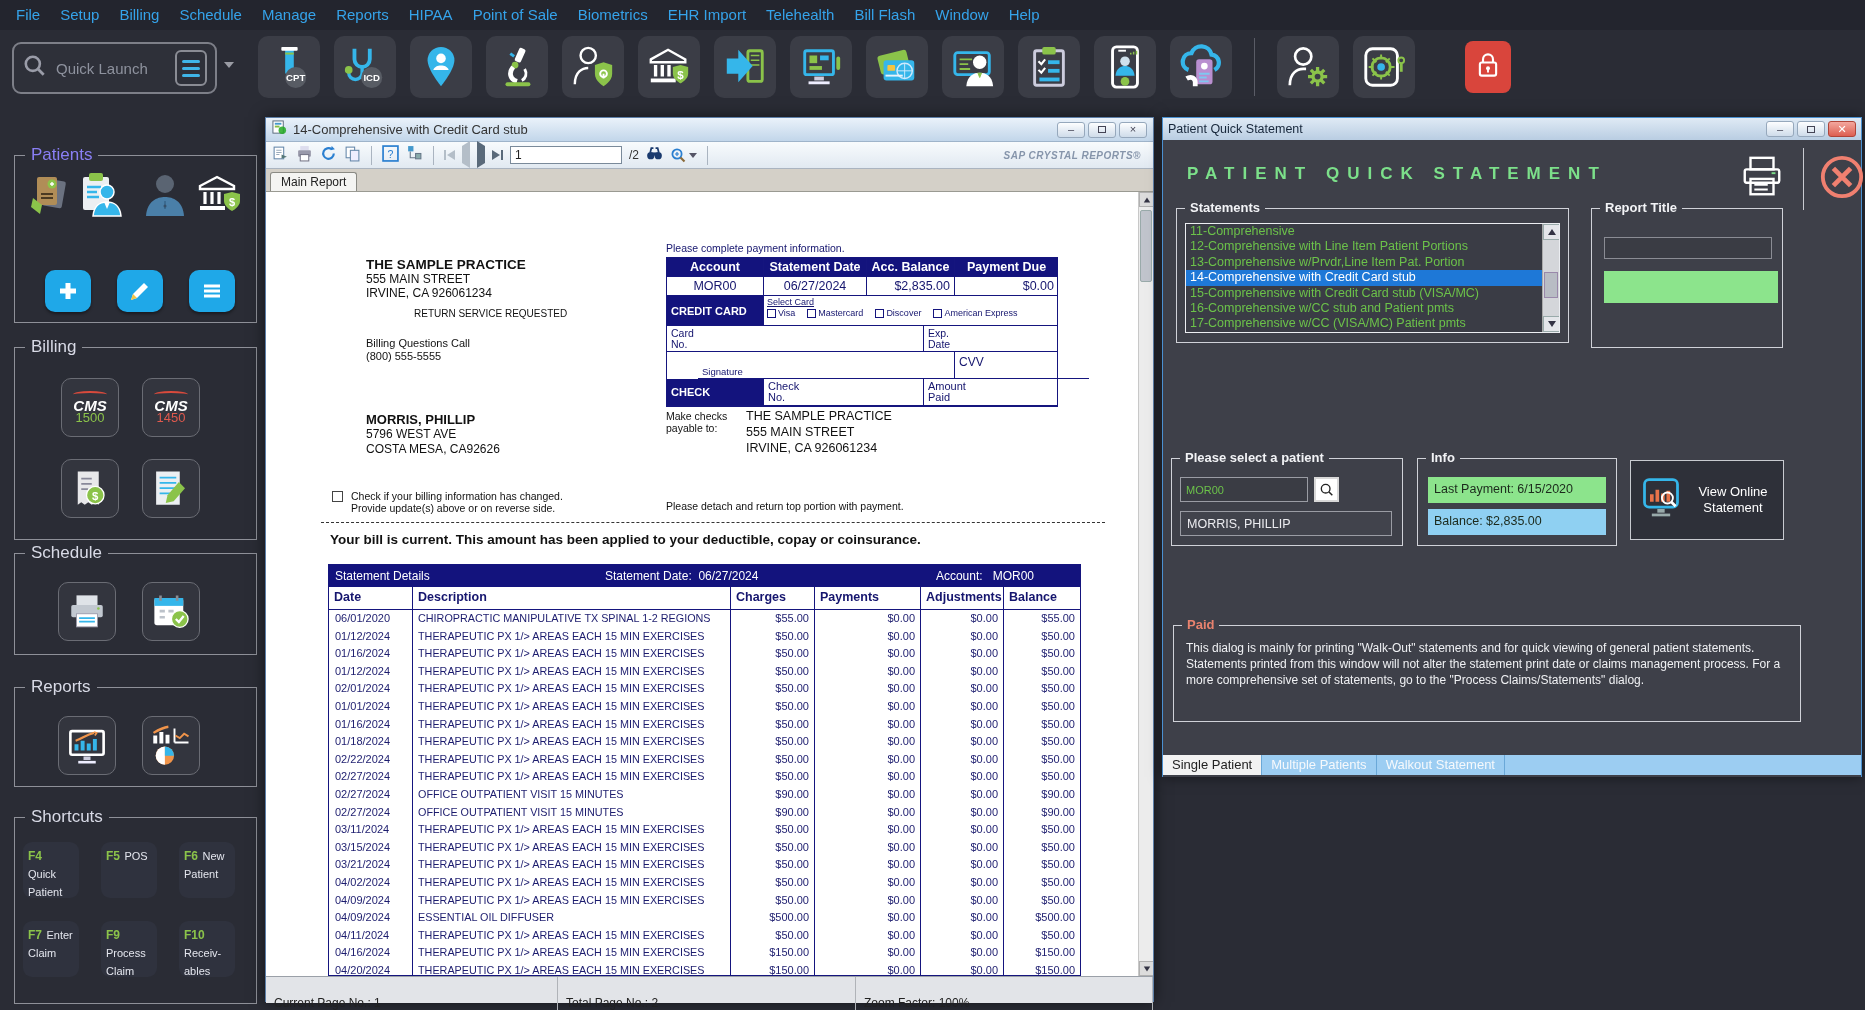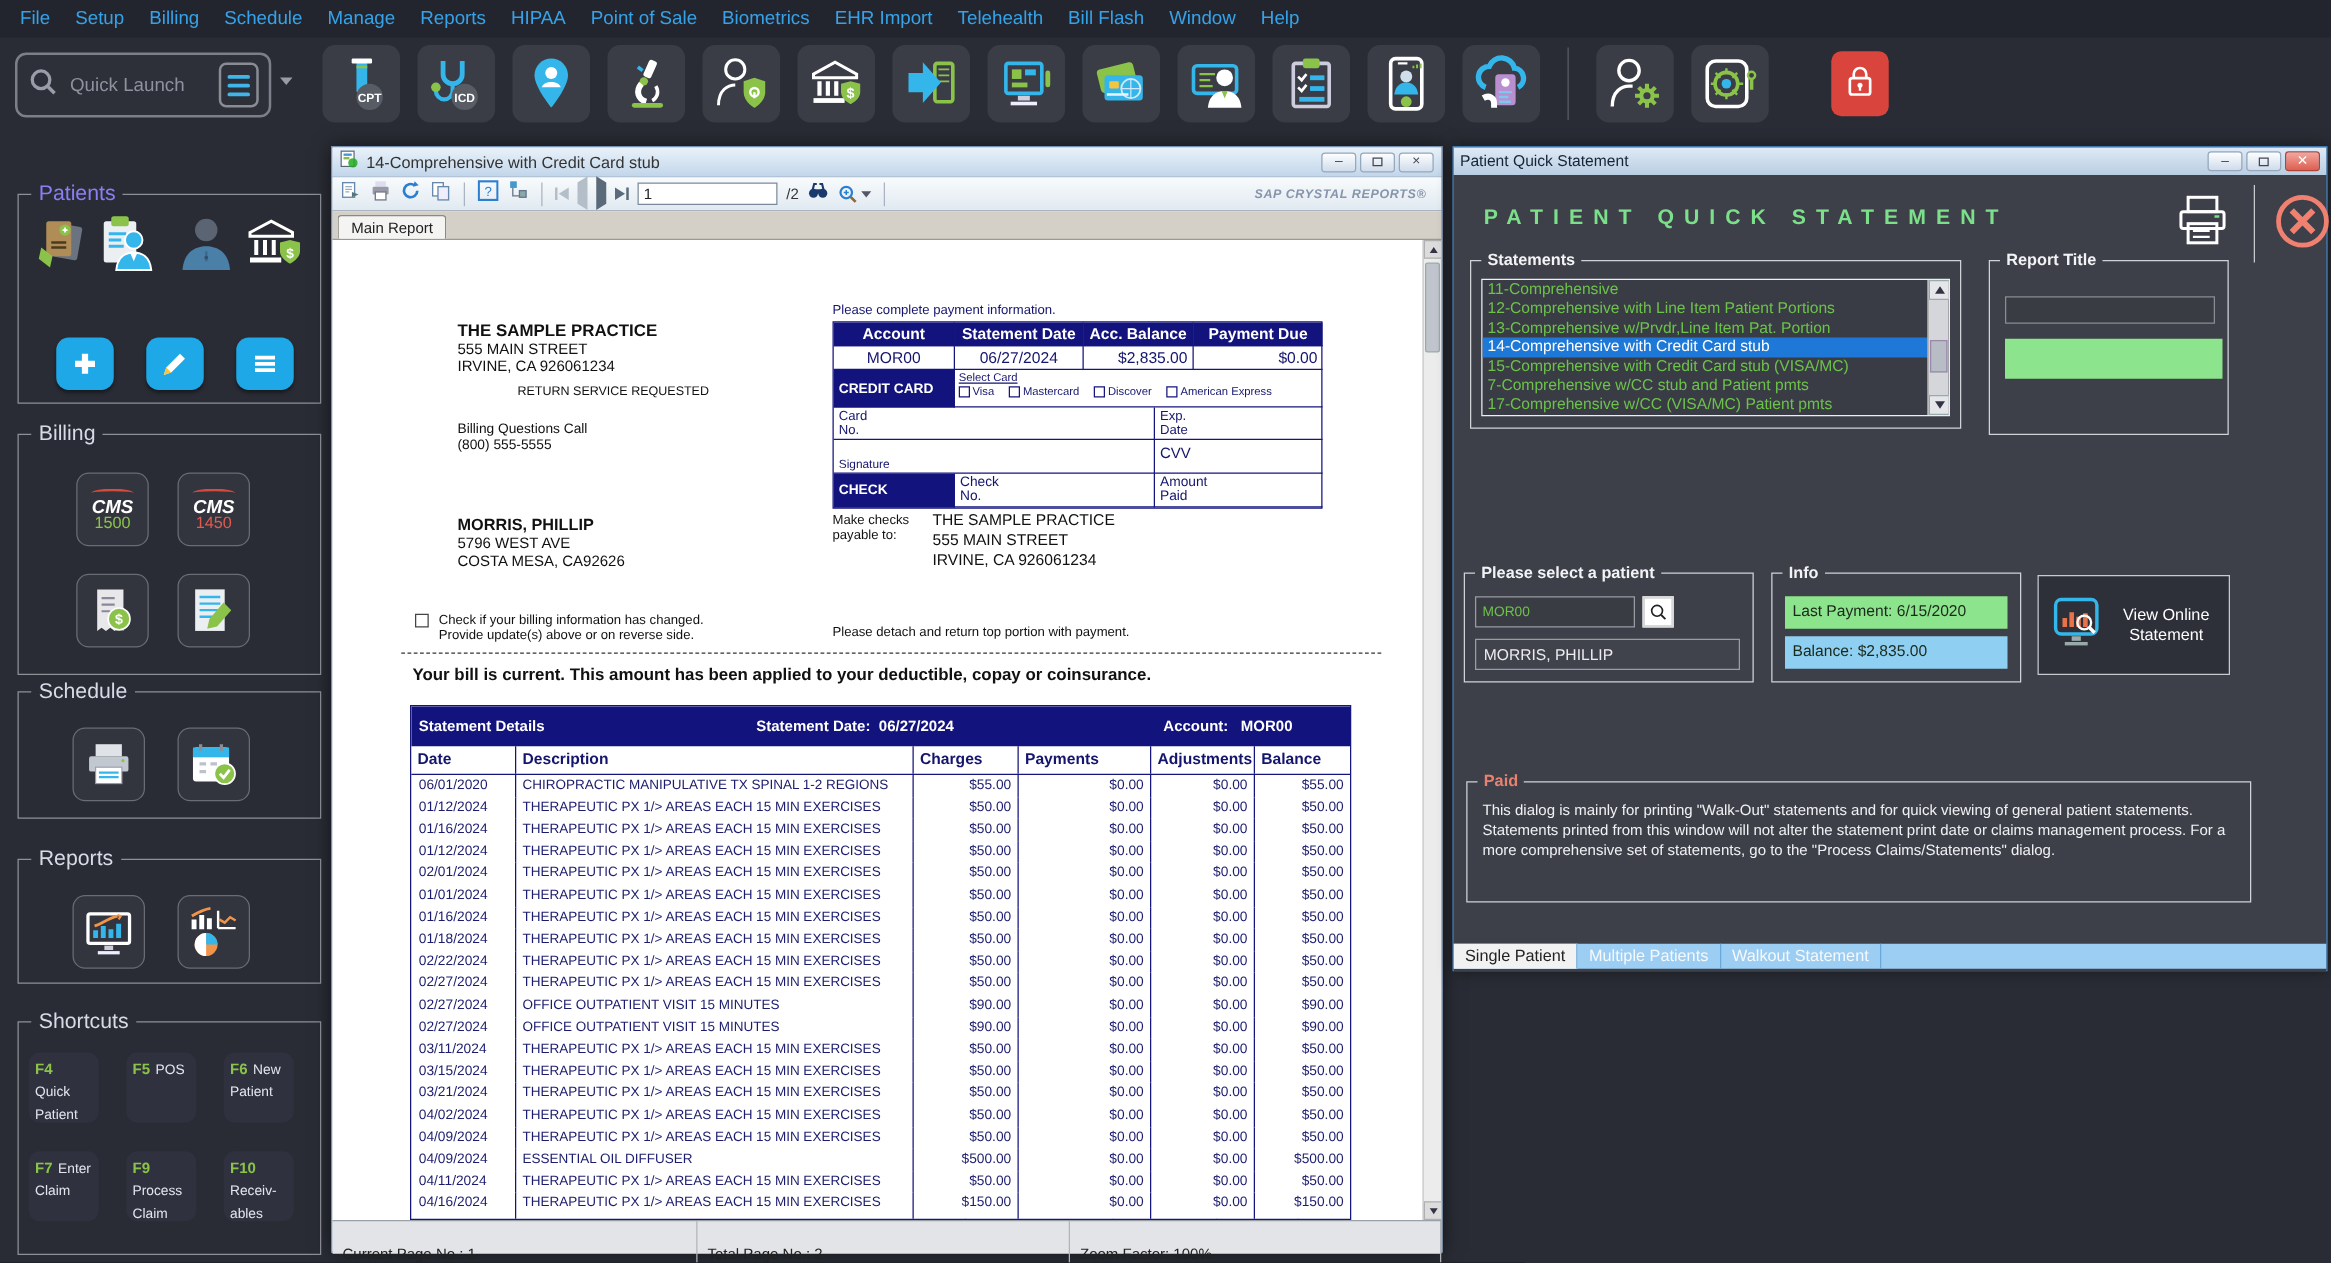--- a/index.html
+++ b/index.html
@@ -90,21 +90,21 @@
   .patient-blk{position:absolute;left:100px;top:220px;font-size:12px;line-height:15px;color:#111;}
   .patient-blk .nm{font-weight:bold;font-size:13px;}
   .payable-lab{position:absolute;left:400px;top:218px;font-size:10.5px;line-height:12px;color:#111;width:70px;}
   .payable-blk{position:absolute;left:480px;top:216px;font-size:12.5px;line-height:16px;color:#111;}
   .chgline{position:absolute;left:66px;top:298px;display:flex;gap:8px;font-size:10.5px;line-height:12px;color:#111;}
   .chgbox{width:11px;height:11px;border:1px solid #444;margin-top:1px;flex:none;}
   .detach{position:absolute;left:400px;top:308px;font-size:10.5px;color:#111;}
   .dashline{position:absolute;left:55px;right:48px;top:330px;border-top:1.5px dashed #333;}
   .billcur{position:absolute;left:64px;top:340px;font-weight:bold;font-size:13.5px;color:#111;}
   .stable{position:absolute;left:62px;top:372px;width:753px;height:412px;border:1.5px solid #15157e;overflow:hidden;background:#fff;}
-  .st-title{height:32px;background:#13137d;color:#fff;font-weight:bold;font-size:12px;display:flex;align-items:center;padding:0 6px;}
+  .st-title{height:22px;background:#13137d;color:#fff;font-weight:normal;font-size:12px;display:flex;align-items:center;padding:0 6px;}
   .st-title .t1{width:270px;}
   .st-title .sp{flex:1;}
   .st-grid{display:grid;grid-template-columns:84px 318px 84px 106px 83px 1fr;}
   .st-head{font-weight:bold;font-size:12.5px;color:#15156e;border-bottom:1.5px solid #15157e;}
   .st-head>div{padding:3px 5px;border-right:1px solid #15157e;height:22px;}
   .st-head>div:last-child{border-right:none;}
   .srow{font-size:11px;color:#1c1c6e;height:17.6px;line-height:17.6px;}
   .srow>div{border-right:1px solid #15157e;overflow:hidden;white-space:nowrap;}
   .srow>div:last-child{border-right:none;}
   .srow .c0{padding-left:6px;}
@@ -709,21 +709,21 @@
                       <span class="cbox"></span>
                       <span class="cblab">American Express</span>
                     </span>
                   </div>
               </div>
             </div>
             <div class="prow" style="grid-template-columns:257px 134px;">
               <div class="small2" style="height:26px;"><span style="display:inline-block;width:34px;">Card No.</span></div>
               <div class="small2" style="height:26px;"><span style="display:inline-block;width:30px;">Exp. Date</span></div>
             </div>
-            <div class="prow" style="grid-template-columns:257px 134px;">
+            <div class="prow" style="grid-template-columns:257px 134px;margin-left:31px;">
               <div style="height:27px;font-size:9.5px;padding:14px 4px 0;">Signature</div>
               <div style="height:27px;font-size:12px;padding:3px 4px;">CVV</div>
             </div>
             <div class="prow" style="grid-template-columns:97px 160px 134px;">
               <div class="ccell navyc" style="height:27px;line-height:19px;">CHECK</div>
               <div class="small2" style="height:27px;font-size:11px;"><span style="display:inline-block;width:40px;">Check No.</span></div>
               <div class="small2" style="height:27px;font-size:11px;"><span style="display:inline-block;width:44px;">Amount Paid</span></div>
             </div>
           </div>
         </div>
@@ -989,21 +989,21 @@
       <div class="dgrp" style="left:13px;top:68px;width:393px;height:135px;">
         <span class="lbl">Statements</span>
         <div class="listbox">
           <div style="margin-right:17px;">
 
           <div class="litem">11-Comprehensive</div>
               <div class="litem">12-Comprehensive with Line Item Patient Portions</div>
               <div class="litem">13-Comprehensive w/Prvdr,Line Item Pat. Portion</div>
               <div class="litem selected">14-Comprehensive with Credit Card stub</div>
               <div class="litem">15-Comprehensive with Credit Card stub (VISA/MC)</div>
-              <div class="litem">7-Comprehensive w/CC stub and Patient pmts</div>
+              <div class="litem">16-Comprehensive w/CC stub and Patient pmts</div>
               <div class="litem">17-Comprehensive w/CC (VISA/MC) Patient pmts</div>
             </div>
           <div class="lscroll">
             <span class="ls-btn" style="top:0;">
                 <span class="tri-up"></span>
               </span>
             <span class="ls-thumb"></span>
             <span class="ls-btn" style="bottom:0;">
                 <span class="tri-dn2"></span>
               </span>

